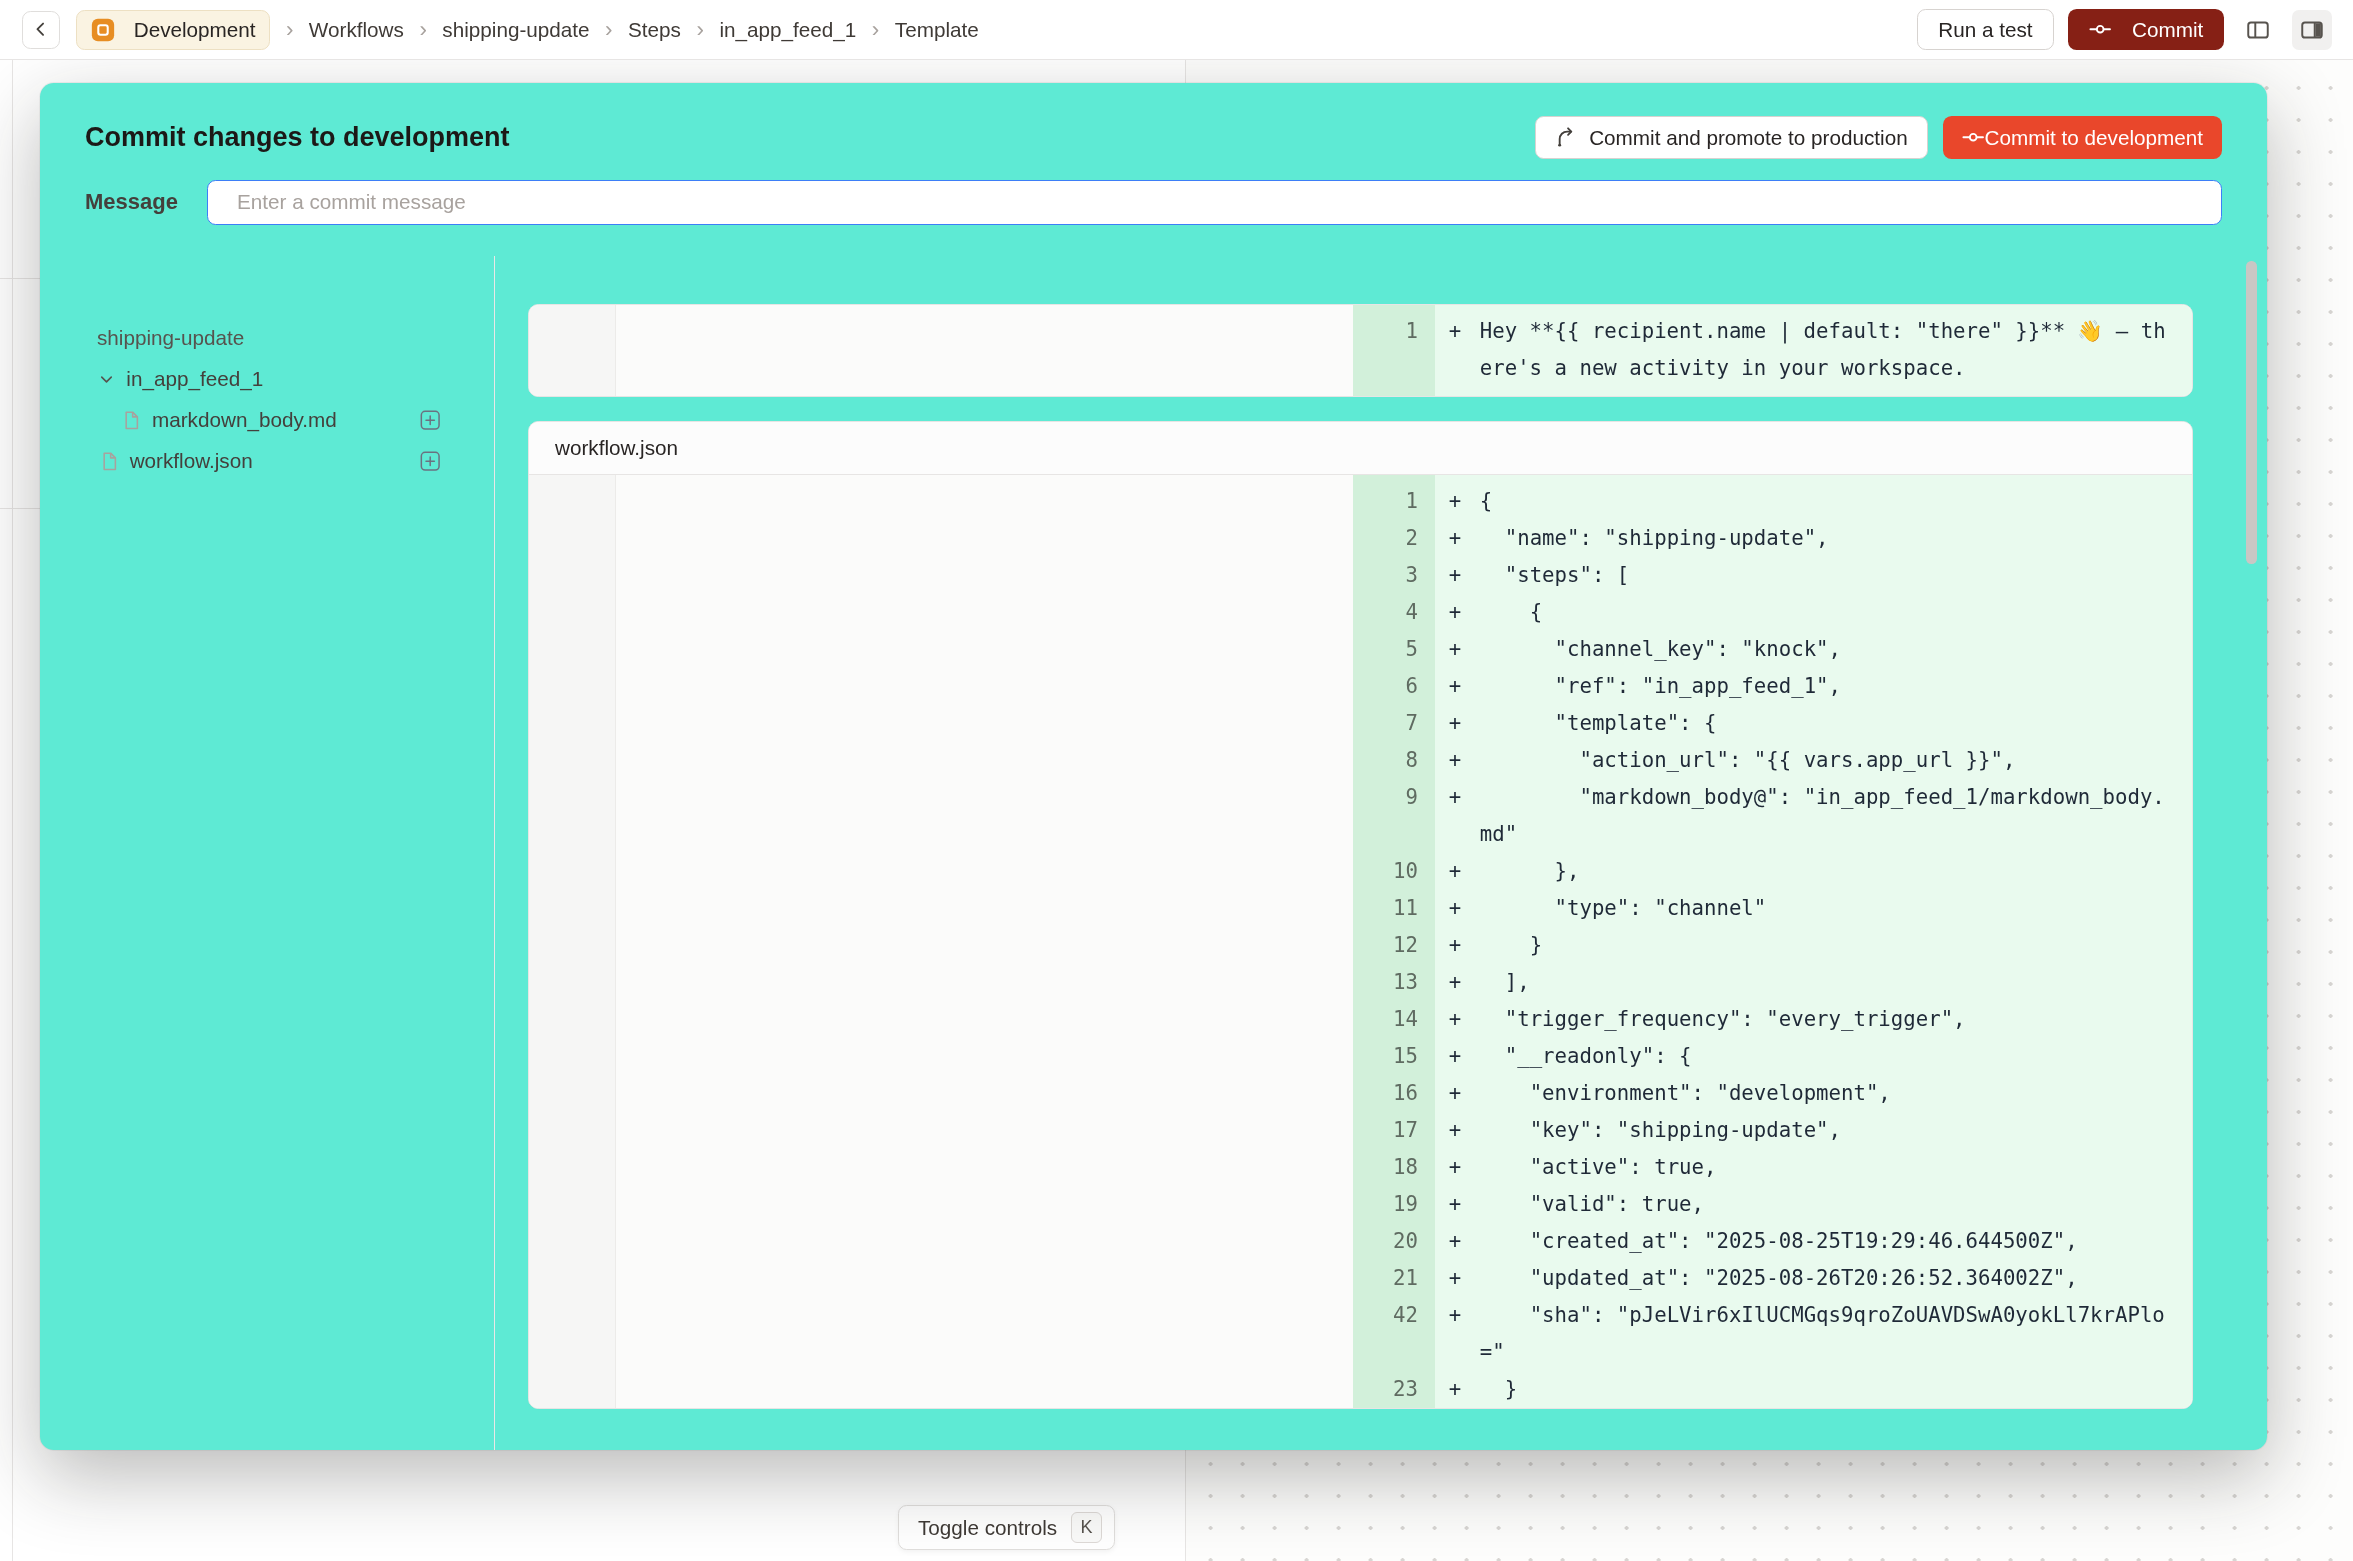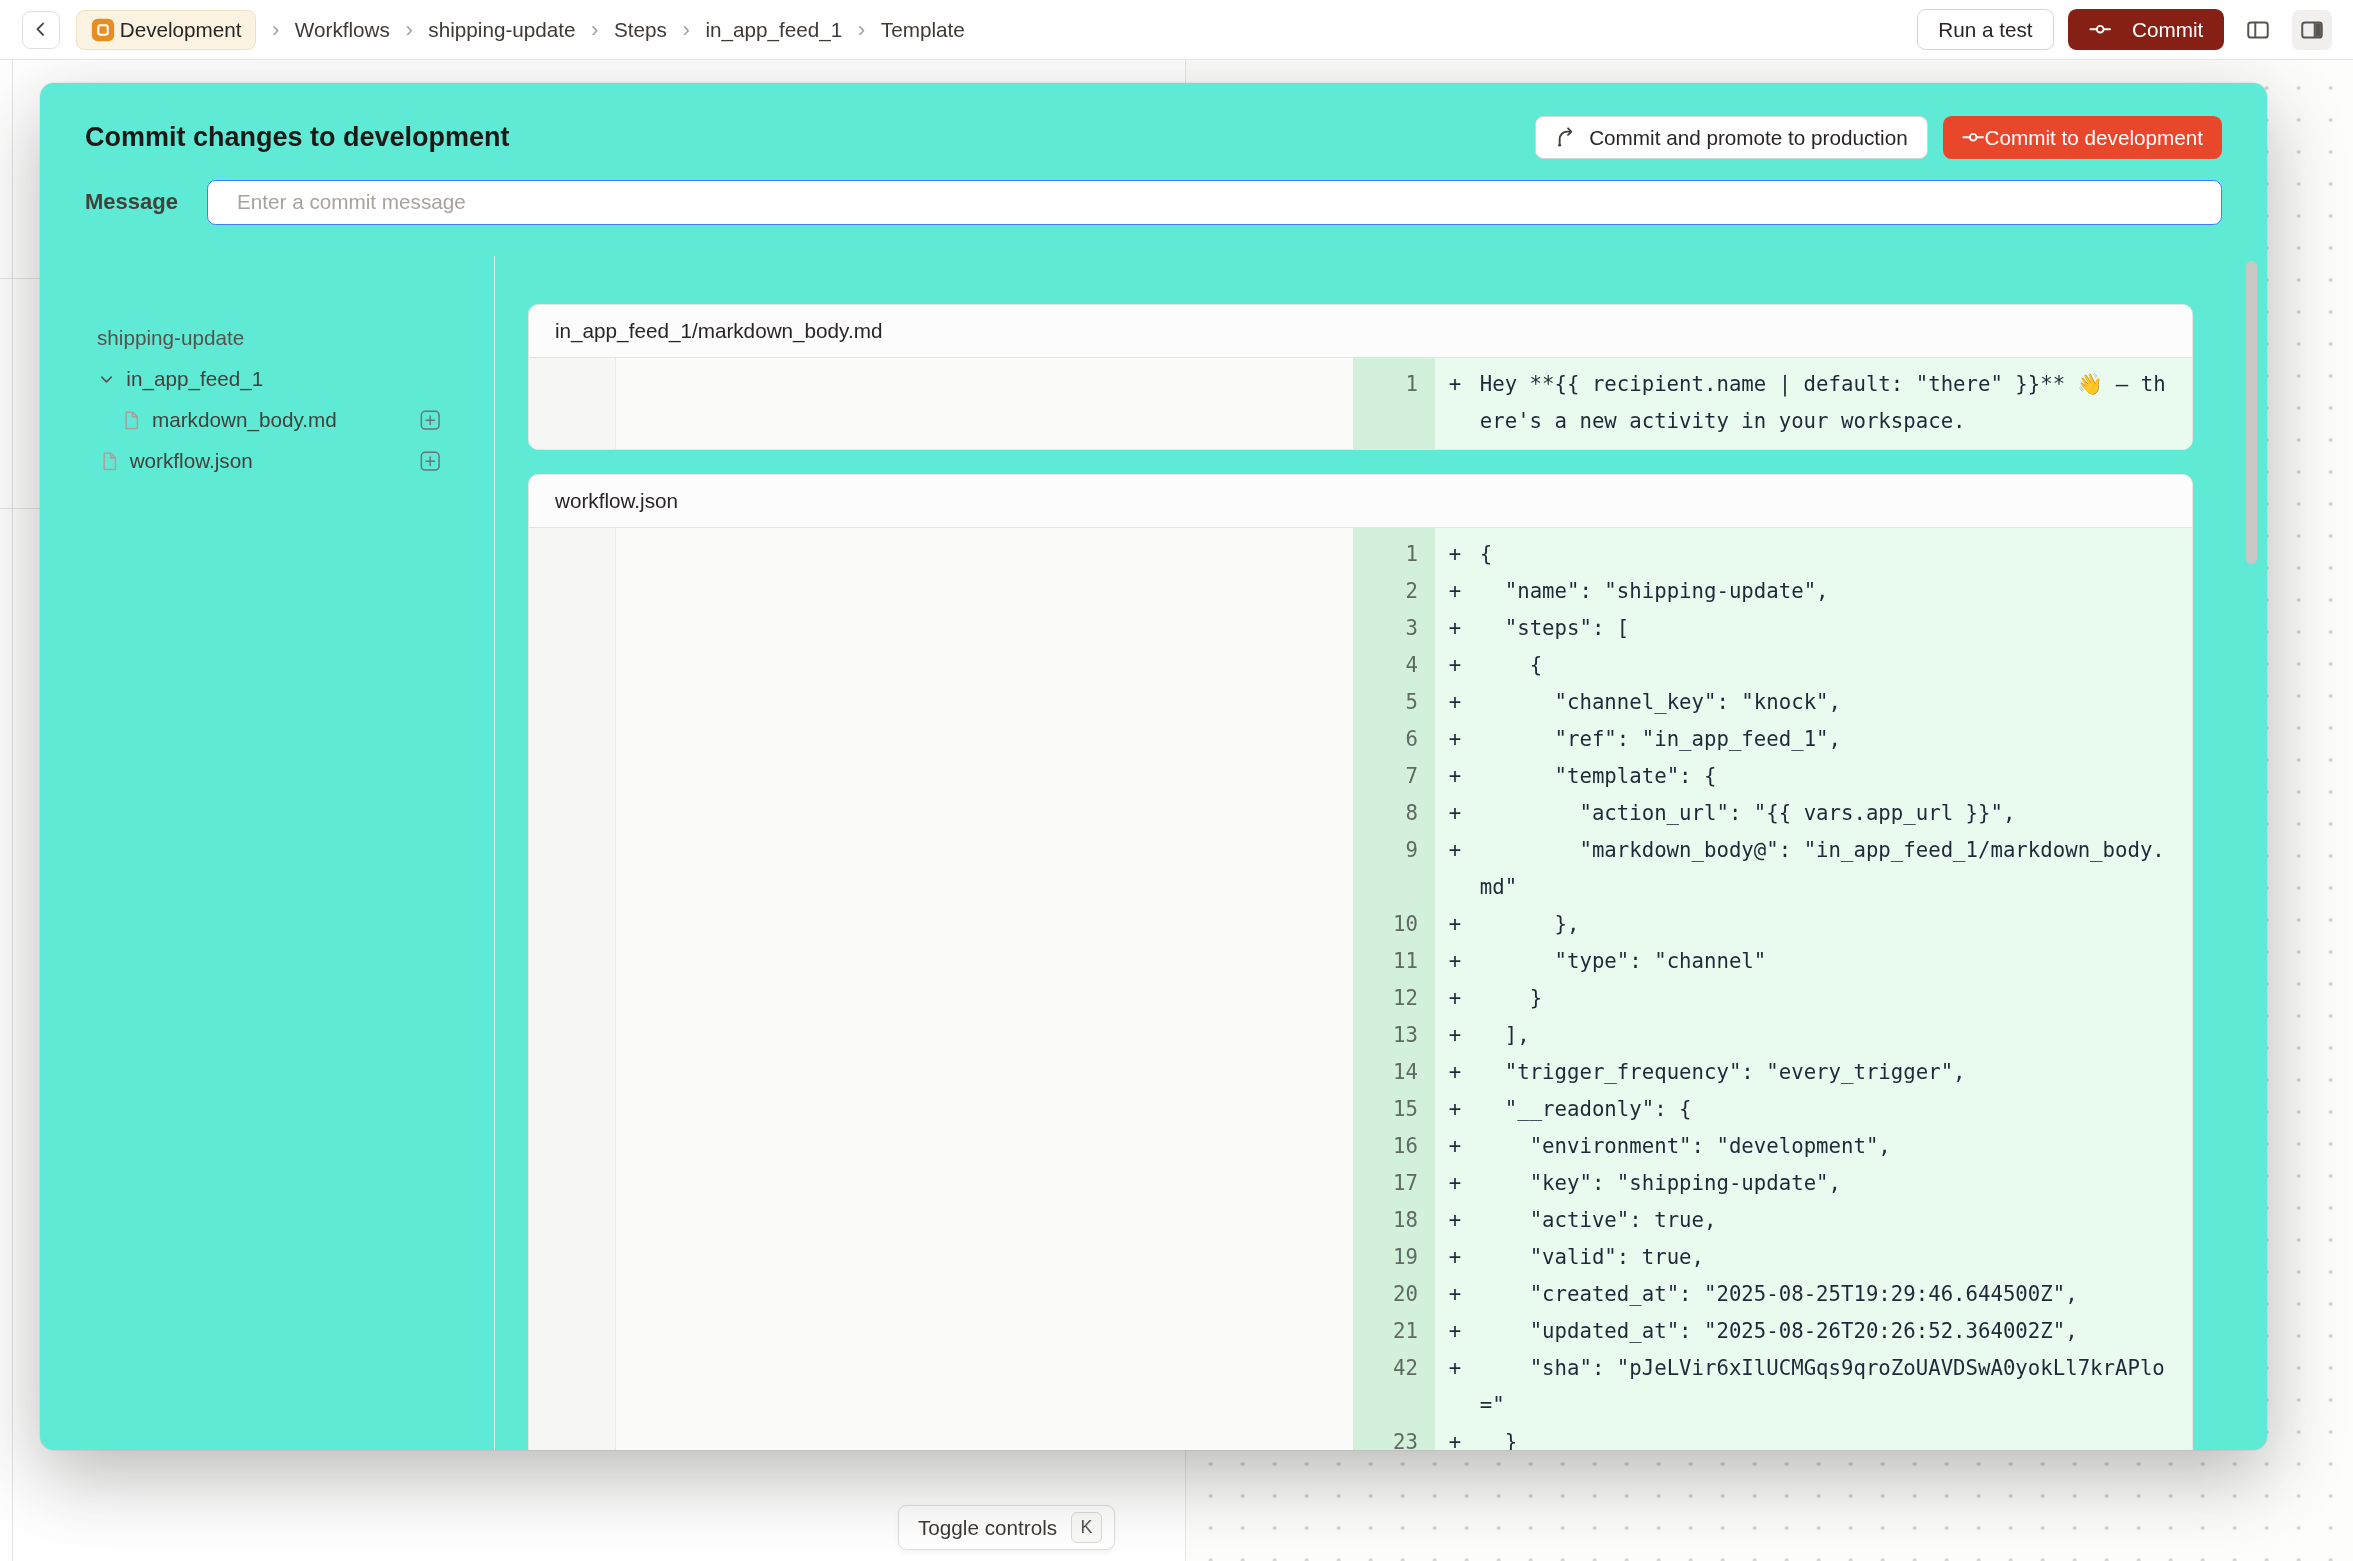--- a/index.html
+++ b/index.html
@@ -15,21 +15,21 @@
   .topbar {
     position: absolute; top: 0; left: 0; right: 0; height: 60px;
     background: #fff; border-bottom: 0.9px solid #E7E5E4;
     display: flex; align-items: center; gap: 15.5px; padding: 0 22.4px; z-index: 20;
   }
   .back-btn {
     width: 38px; height: 38px; border: 0.9px solid #E0DEDC; border-radius: 8.6px;
     background: #fff; display: flex; align-items: center; justify-content: center; cursor: pointer;
   }
   .env-badge {
-    display: flex; align-items: center; gap: 5px; height: 40px; padding: 0 13.8px;
+    display: flex; align-items: center; gap: 19px; height: 40px; padding: 0 13.8px;
     background: #FAF3E2; border: 0.9px solid #EDE0C3; border-radius: 8.6px;
     font-size: 20.7px; color: #292524; cursor: pointer;
   }
   .crumbs { display: flex; align-items: center; gap: 15.5px; font-size: 20.7px; }
   .crumb { color: #3F3A36; text-decoration: none; cursor: pointer; }
   .sep { color: #A8A29E; font-size: 22.4px; }
   .topbar-right { margin-left: auto; display: flex; align-items: center; gap: 13.8px; }
   .btn-runtest {
     height: 41px; padding: 0 20.7px; border: 0.9px solid #D7D3D0; border-radius: 8.6px;
     background: #fff; font-size: 20.7px; color: #292524; cursor: pointer;
@@ -320,21 +320,20 @@
               <line x1="12" y1="7.5" x2="12" y2="16.5"></line>
               <line x1="7.5" y1="12" x2="16.5" y2="12"></line>
             </svg>
         </span>
       </div>
     </aside>
 
     <div class="diff-panel">
       <div>
           <div class="diff-card">
-            <div class="diff-card-header">in_app_feed_1/markdown_body.md</div>
             <div class="diff-body">
               <div class="diff-row spacer">
                 <div class="cell-old-gutter"></div>
                 <div class="cell-old-content"></div>
                 <div class="cell-new-gutter"></div>
                 <div class="cell-new-content"></div>
               </div>
               <div class="diff-row">
                 <div class="cell-old-gutter"></div>
                 <div class="cell-old-content"></div>

